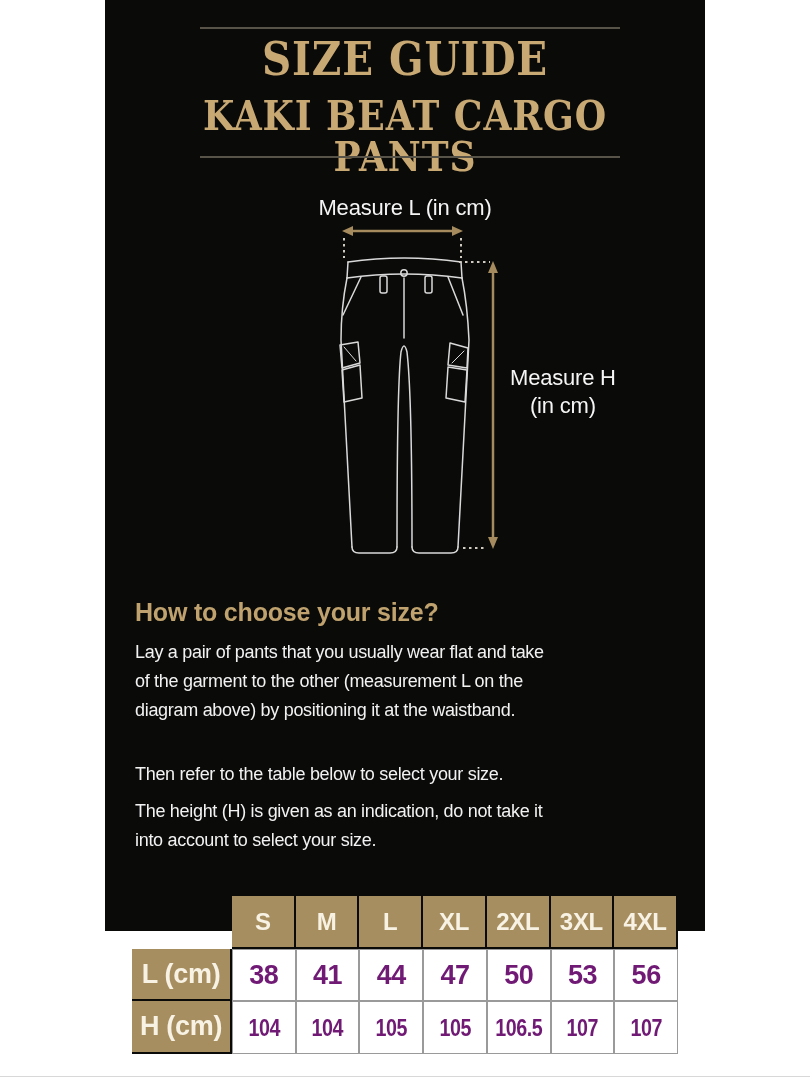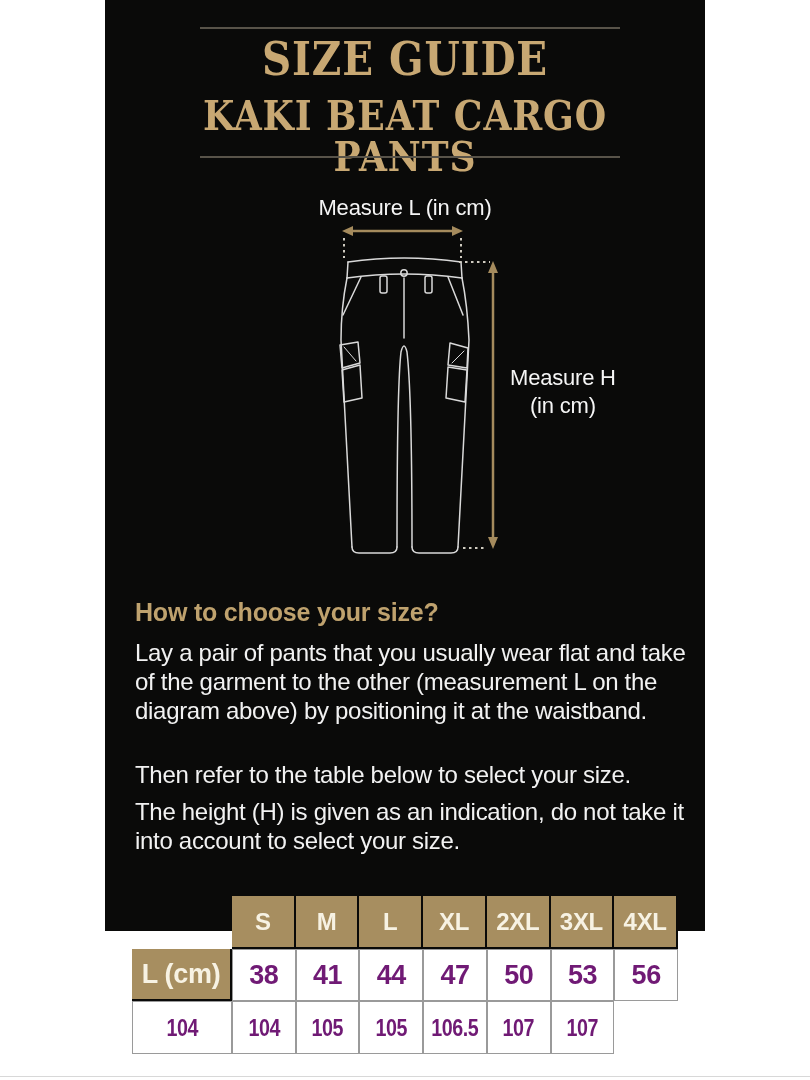--- a/index.html
+++ b/index.html
@@ -20,21 +20,21 @@
   .measure-l-label{position:absolute;left:100px;top:195px;width:400px;text-align:center;
          color:#f5f5f5;font-weight:400;font-size:22px;letter-spacing:-0.2px;}
   .l-arrow{position:absolute;left:235px;top:224px;}
   .pants{position:absolute;left:230px;top:250px;}
   .h-arrow{position:absolute;left:352px;top:254px;}
   .measure-h-label{position:absolute;left:405px;top:364px;color:#f5f5f5;font-weight:400;
          font-size:22px;line-height:28px;letter-spacing:-0.2px;text-align:center;}
 
   .howto-heading{position:absolute;left:30px;top:598px;margin:0;color:#bfa26e;
          font-size:25px;font-weight:700;letter-spacing:-0.2px;}
-  .para{position:absolute;left:30px;width:560px;color:#f2f2f2;font-size:24px;
+  .para{position:absolute;left:30px;width:560px;color:#f2f2f2;font-size:18px;
          line-height:29px;letter-spacing:-0.3px;}
   .para div{white-space:nowrap;}
   .p1{top:638px;}
   .p2{top:760px;}
   .p3{top:797px;}
 
   .size-table{position:absolute;left:27px;top:896px;width:546px;display:grid;
          grid-template-columns:100px repeat(7,1fr);grid-template-rows:53px 52px 53px;}
   .st-cell{display:flex;align-items:center;justify-content:center;box-sizing:border-box;}
   .st-corner{background:transparent;}
@@ -135,20 +135,21 @@
 
       <div class="st-cell st-label">L (cm)</div>
       <div class="st-cell st-data">38</div>
       <div class="st-cell st-data">41</div>
       <div class="st-cell st-data">44</div>
       <div class="st-cell st-data">47</div>
       <div class="st-cell st-data">50</div>
       <div class="st-cell st-data">53</div>
       <div class="st-cell st-data">56</div>
 
+      <div class="st-cell st-label">H (cm)</div>
       <div class="st-cell st-data">
           <span class="narrow">104</span>
         </div>
       <div class="st-cell st-data">
           <span class="narrow">104</span>
         </div>
       <div class="st-cell st-data">
           <span class="narrow">105</span>
         </div>
       <div class="st-cell st-data">

